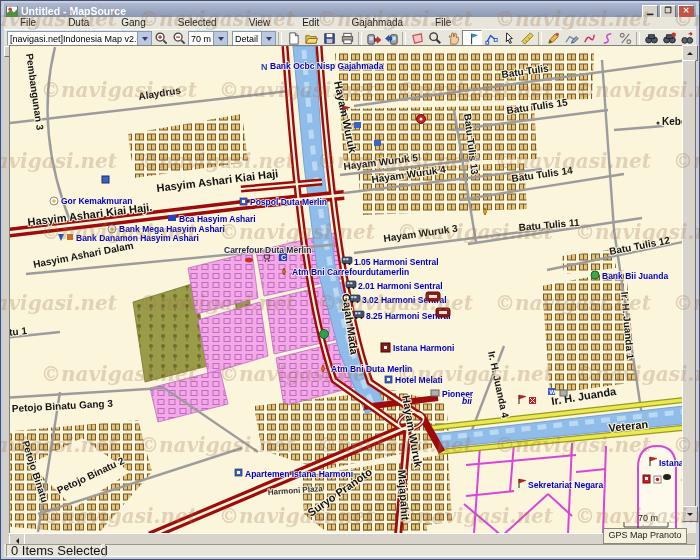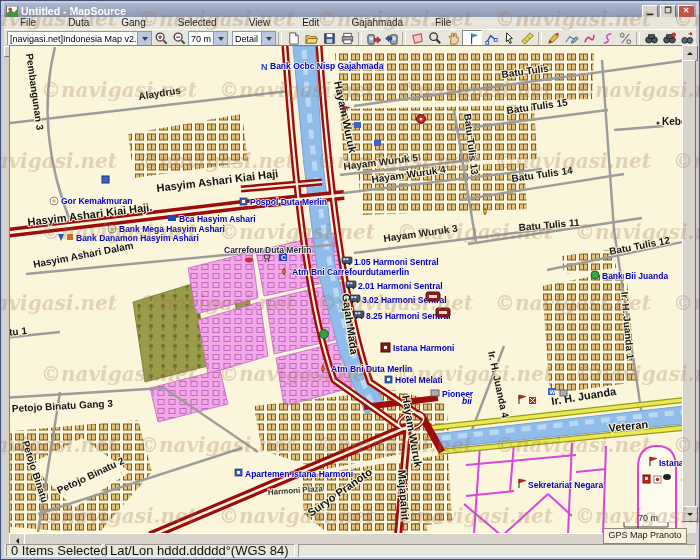--- a/index.html
+++ b/index.html
@@ -585,21 +585,20 @@
       </span>
     <span class="thumb" style="left:15px;top:0;width:632px;height:12px"></span>
     <span class="sbtn" style="left:648px;top:0">
         <i class="tri" style="border-left-color:#222;margin-left:3px"></i>
       </span>
     <span class="sbtn" style="left:664px;top:0;border:none;background:#D4D0C8"></span>
   </div>
 
   <div class="statusbar">
     <span class="scell" style="width:86px">0 Items Selected</span>
-    <span class="scell" style="width:180px">Lat/Lon hddd.ddddd°(WGS 84)</span>
     <span class="scell" style="flex:1"></span>
   </div>
 
   <div class="wmlayer" id="watermarks">
       <span class="wm" style="left: -40px; top: 6px;">©navigasi.net</span>
       <span class="wm" style="left: 138px; top: 6px;">©navigasi.net</span>
       <span class="wm" style="left: 316px; top: 6px;">©navigasi.net</span>
       <span class="wm" style="left: 494px; top: 6px;">©navigasi.net</span>
       <span class="wm" style="left: 672px; top: 6px;">©navigasi.net</span>
       <span class="wm" style="left: 40px; top: 77px;">©navigasi.net</span>

